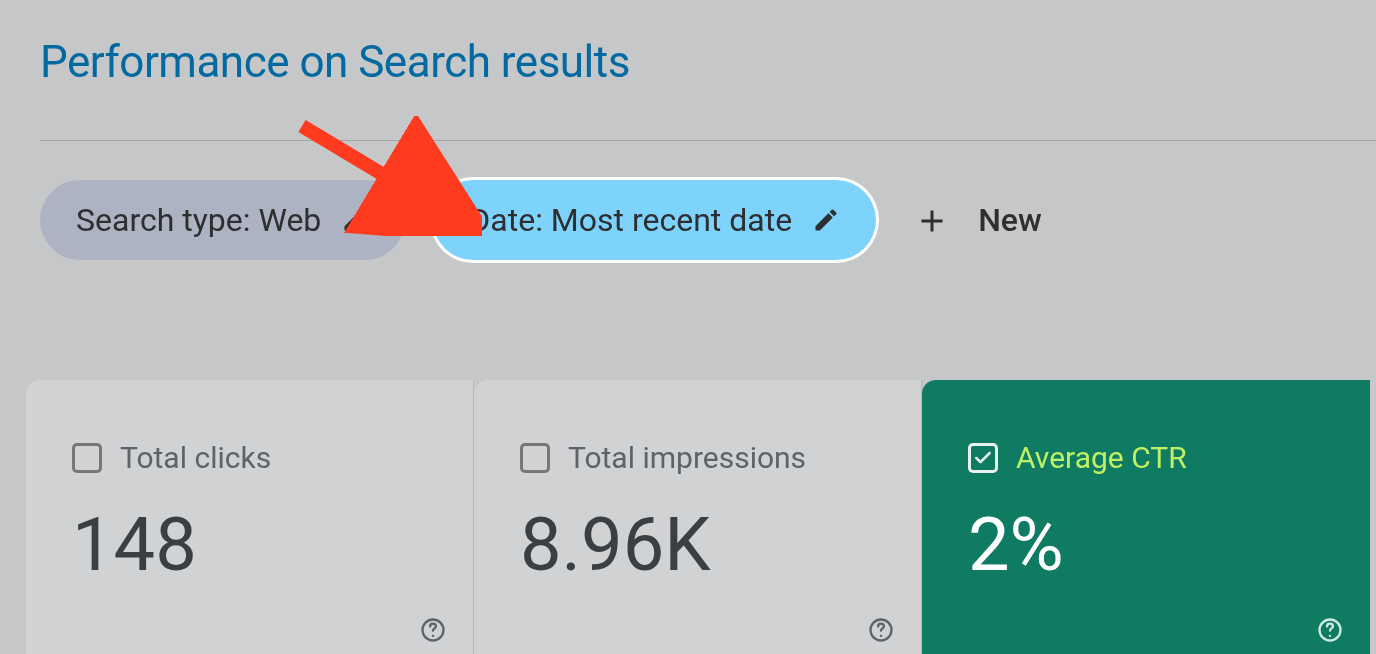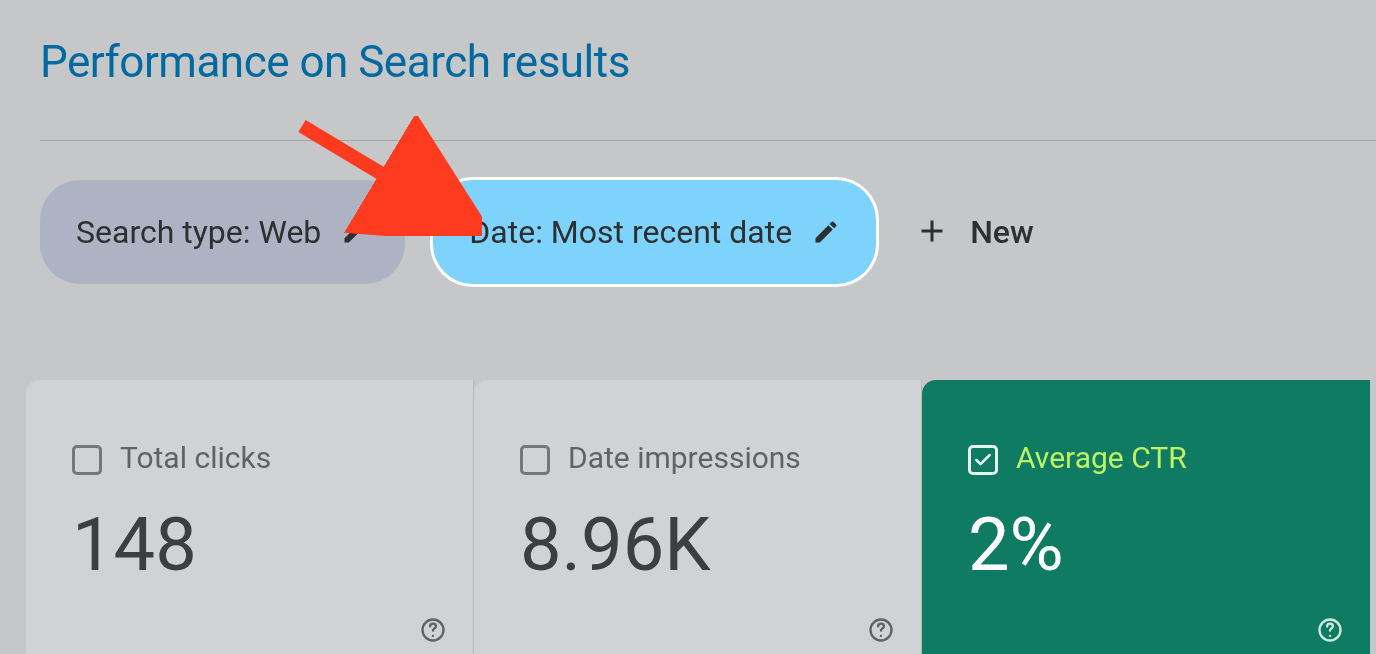--- a/index.html
+++ b/index.html
@@ -40,43 +40,43 @@
     left: 40px;
     top: 180px;
     display: flex;
     align-items: center;
     gap: 28px;
   }
   .chip {
     display: inline-flex;
     align-items: center;
     gap: 20px;
-    height: 104px;
+    height: 80px;
     padding: 0 36px 0 36px;
     border-radius: 40px;
     font-size: 32px;
     font-weight: 400;
     color: #2d2f31;
     white-space: nowrap;
   }
   .chip-dim {
     background: #adb3c2;
   }
   .chip-hi {
     background: #7dd3fc;
     box-shadow: 0 0 0 3px #ffffff;
   }
   .chip svg.pencil {
     width: 28px;
     height: 28px;
   }
   .newbtn {
     display: inline-flex;
-    align-items: flex-start;
-    gap: 20px;
+    align-items: flex-end;
+    gap: 28px;
     font-size: 32px;
     font-weight: 500;
     color: #2d2f31;
     padding: 0 10px;
   }
   .newbtn svg {
     width: 36px;
     height: 36px;
   }
 
@@ -101,21 +101,21 @@
   .card.first { border-top-left-radius: 14px; }
   .card.dim {
     background: #d1d2d3;
   }
   .card.sel {
     background: #0e7b62;
     border-right: none;
   }
   .card .metric-head {
     display: flex;
-    align-items: flex-end;
+    align-items: center;
     gap: 18px;
     font-size: 30px;
     color: #5f6368;
   }
   .card.sel .metric-head { color: #bef264; }
   .card .chk {
     width: 30px;
     height: 30px;
     border: 3px solid #777;
     border-radius: 5px;
@@ -198,21 +198,21 @@
       <div class="value">148</div>
       <svg class="help" viewBox="0 0 24 24">
         <circle cx="12" cy="12" r="9" fill="none" stroke="currentColor" stroke-width="2"></circle>
         <path d="M9.5 9a2.5 2.5 0 0 1 5 0c0 1.5-2.5 1.8-2.5 3.5M12 17h.01" fill="none" stroke="currentColor" stroke-width="2" stroke-linecap="round"></path>
       </svg>
     </div>
 
     <div class="card dim">
       <div class="metric-head">
         <span class="chk"></span>
-        <span>Date impressions</span>
+        <span>Total impressions</span>
       </div>
       <div class="value">8.96K</div>
       <svg class="help" viewBox="0 0 24 24">
         <circle cx="12" cy="12" r="9" fill="none" stroke="currentColor" stroke-width="2"></circle>
         <path d="M9.5 9a2.5 2.5 0 0 1 5 0c0 1.5-2.5 1.8-2.5 3.5M12 17h.01" fill="none" stroke="currentColor" stroke-width="2" stroke-linecap="round"></path>
       </svg>
     </div>
 
     <div class="card sel">
       <div class="metric-head">

